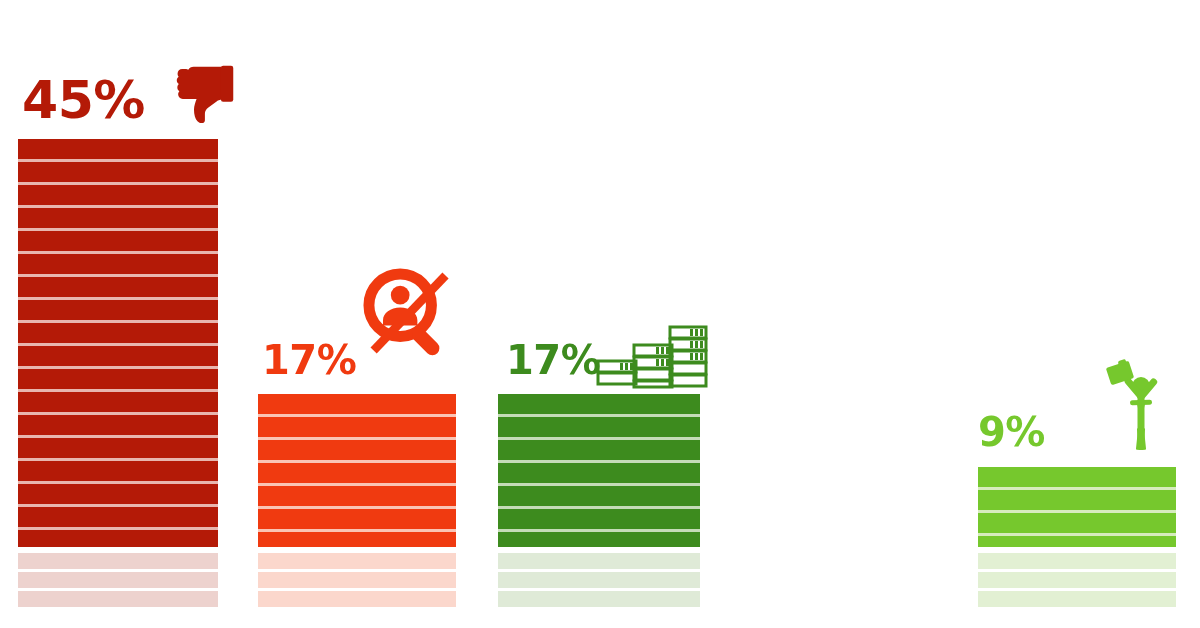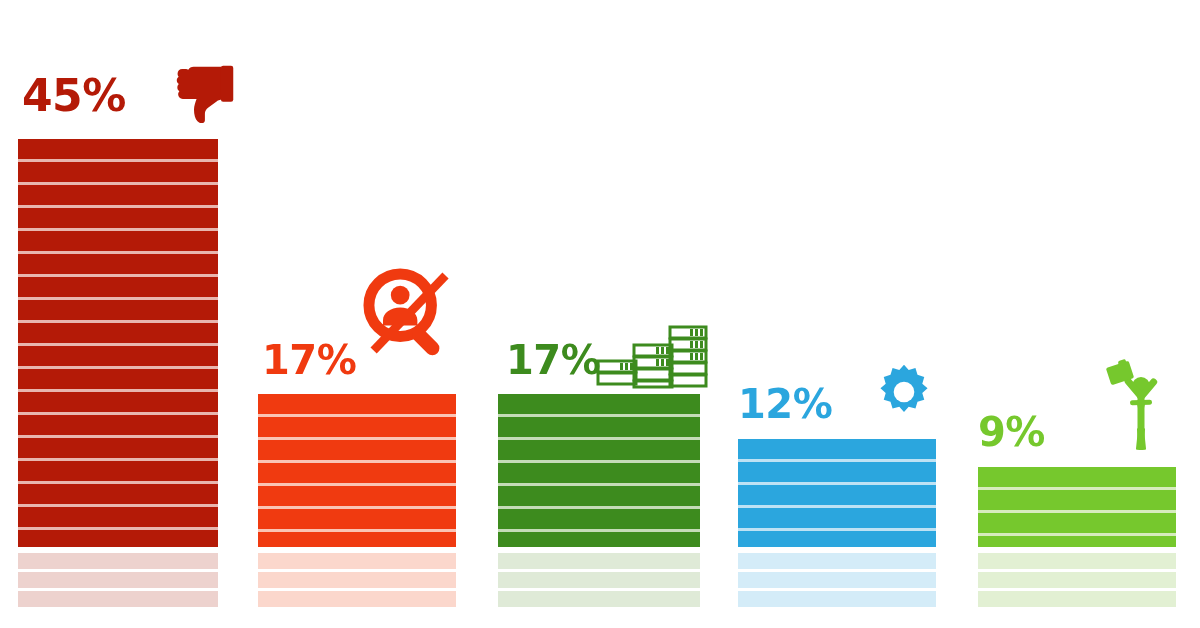--- a/index.html
+++ b/index.html
@@ -58,21 +58,21 @@
   }
   .bar-icon svg { display: block; }
 </style>
 </head>
 <body>
 
 <div id="chart-canvas">
 
   <div class="bar-group" style="left:18px; width:200px; height:628px;">
 
-    <div class="bar-label" style="left:4px; top:74px; font-size:44px; color:#B41A07;">45%</div>
+    <div class="bar-label" style="left:4px; top:74px; font-size:52px; color:#B41A07;">45%</div>
 
     <div class="bar-icon" style="left:150px; top:60px;">
       <svg width="72" height="72" viewBox="0 0 64 64" aria-hidden="true">
         <path fill="#B41A07" d="M45.5 6H22.8c-2.1 0-3.9 1-4.8 2.6-0.6-0.3-1.3-0.5-2-0.5h-3.4c-2.3 0-4.1 1.8-4.1 4.1 0 1 0.4 2 1 2.7-1 0.7-1.7 1.9-1.7 3.2 0 1.4 0.7 2.6 1.8 3.3-0.8 0.7-1.3 1.8-1.3 3 0 1.4 0.7 2.6 1.8 3.3-0.7 0.7-1.1 1.7-1.1 2.8 0 2.3 1.8 4.1 4.1 4.1h12.3c-0.9 2.3-2.3 6.3-2.3 9.4 0 4.6 1.1 8.4 3.1 10.4 1.3 1.3 2.9 1.9 4.7 1.6 1.2-0.2 1.9-1.1 1.9-2.4v-5.8c0-2.2 1-4.1 2.8-5.4l7.9-5.7c1.1-0.8 2.5-1.3 3.9-1.3h0.1V6h-2z"></path>
         <rect fill="#B41A07" x="47" y="5" width="11" height="32" rx="2"></rect>
       </svg>
     </div>
 
     <div class="bar-solid" style="bottom:81px; height:408px; background-color:#B41A07;
                 background-image: repeating-linear-gradient(to bottom,
@@ -156,41 +156,20 @@
                 background-image: repeating-linear-gradient(to bottom,
                   #3D8B1E 0px, #3D8B1E 20px,
                   #C5DCB8 20px, #C5DCB8 23px);"></div>
 
     <div class="bar-base" style="bottom:20px; height:55px; background-color:#DFEAD7;
                 background-image: repeating-linear-gradient(to bottom,
                   #DFEAD7 0px, #DFEAD7 16px,
                   #FFFFFF 16px, #FFFFFF 19px);"></div>
   </div>
 
-  <div class="bar-group" style="left:738px; width:198px; height:628px;">
-
-    <div class="bar-label" style="left:0px; top:384px; font-size:40px; color:#2BA6DE;">12%</div>
-
-    <div class="bar-icon" style="left:136px; top:362px;">
-      <svg width="60" height="60" viewBox="0 0 64 64" aria-hidden="true">
-        <path fill="#2BA6DE" d="M32 3l5 5.6 7.2-2.1 2.2 7.2 7.2 2.2-2.1 7.2 5.6 5-5.6 5 2.1 7.2-7.2 2.2-2.2 7.2-7.2-2.1-5 5.6-5-5.6-7.2 2.1-2.2-7.2-7.2-2.2 2.1-7.2-5.6-5 5.6-5-2.1-7.2 7.2-2.2 2.2-7.2 7.2 2.1z"></path>
-        <circle cx="32" cy="32" r="11" fill="#FFFFFF"></circle>
-      </svg>
-    </div>
-
-    <div class="bar-solid" style="bottom:81px; height:108px; background-color:#2BA6DE;
-                background-image: repeating-linear-gradient(to bottom,
-                  #2BA6DE 0px, #2BA6DE 20px,
-                  #BEE2F4 20px, #BEE2F4 23px);"></div>
-
-    <div class="bar-base" style="bottom:20px; height:55px; background-color:#D4ECF8;
-                background-image: repeating-linear-gradient(to bottom,
-                  #D4ECF8 0px, #D4ECF8 16px,
-                  #FFFFFF 16px, #FFFFFF 19px);"></div>
-  </div>
 
   <div class="bar-group" style="left:978px; width:198px; height:628px;">
 
     <div class="bar-label" style="left:0px; top:412px; font-size:40px; color:#76C82D;">9%</div>
 
     <div class="bar-icon" style="left:128px; top:358px;">
       <svg width="70" height="92" viewBox="0 0 70 92" aria-hidden="true">
         <g fill="#76C82D">
           <circle cx="35" cy="28" r="9"></circle>
           <rect x="31.5" y="38" width="7" height="48" rx="1"></rect>

